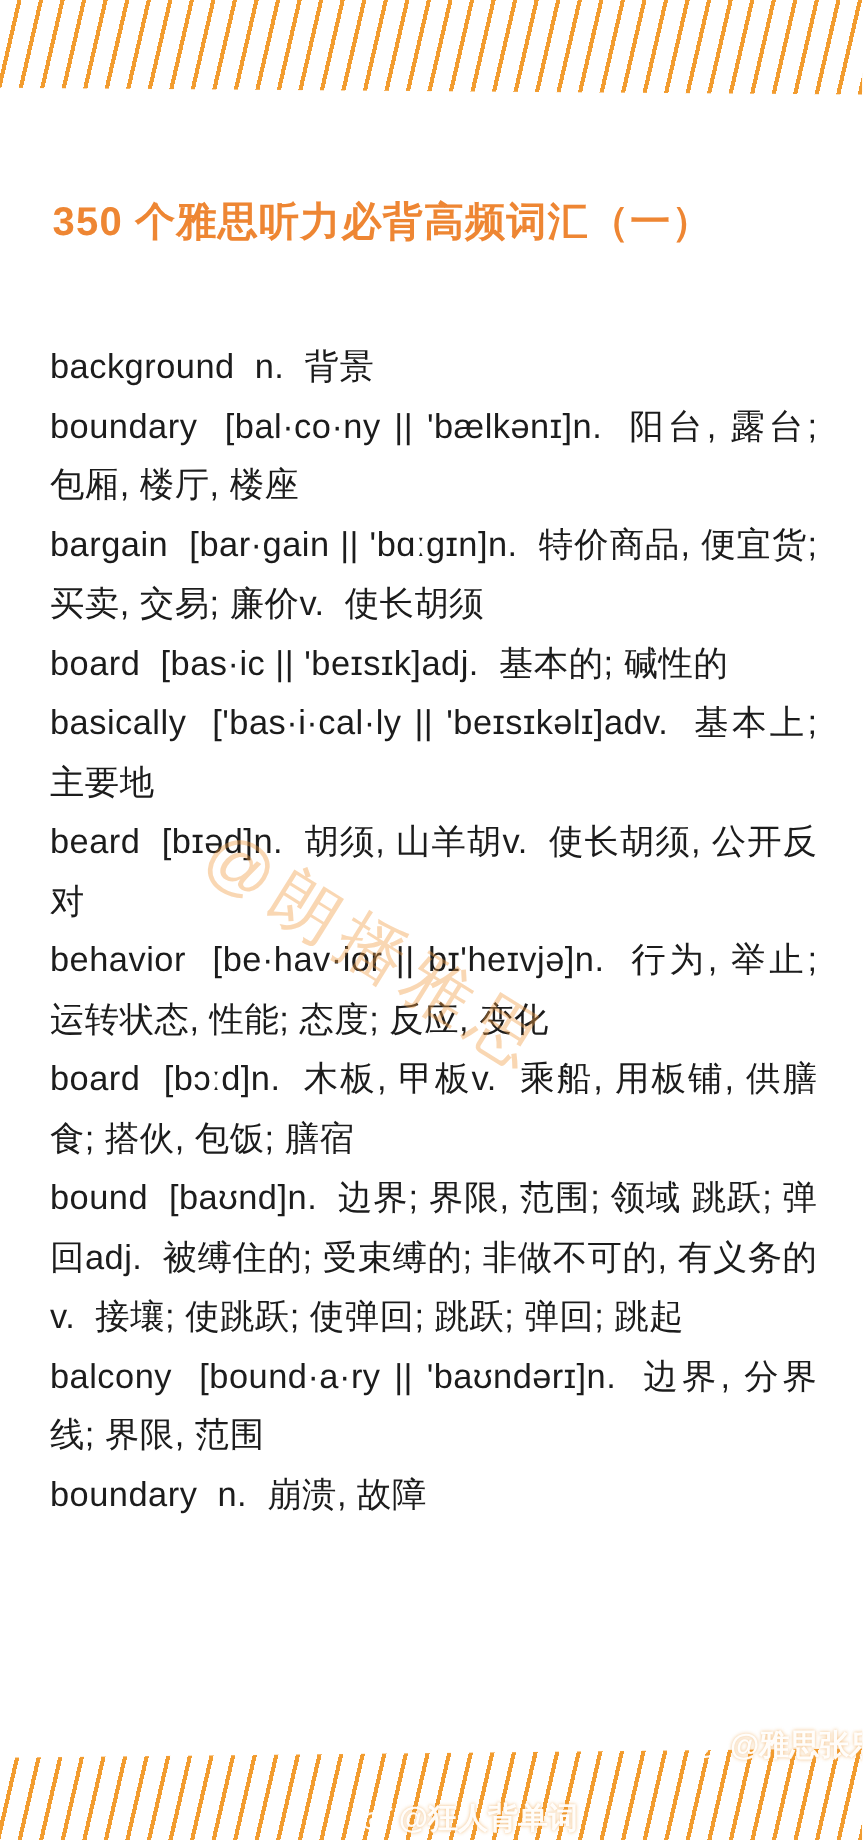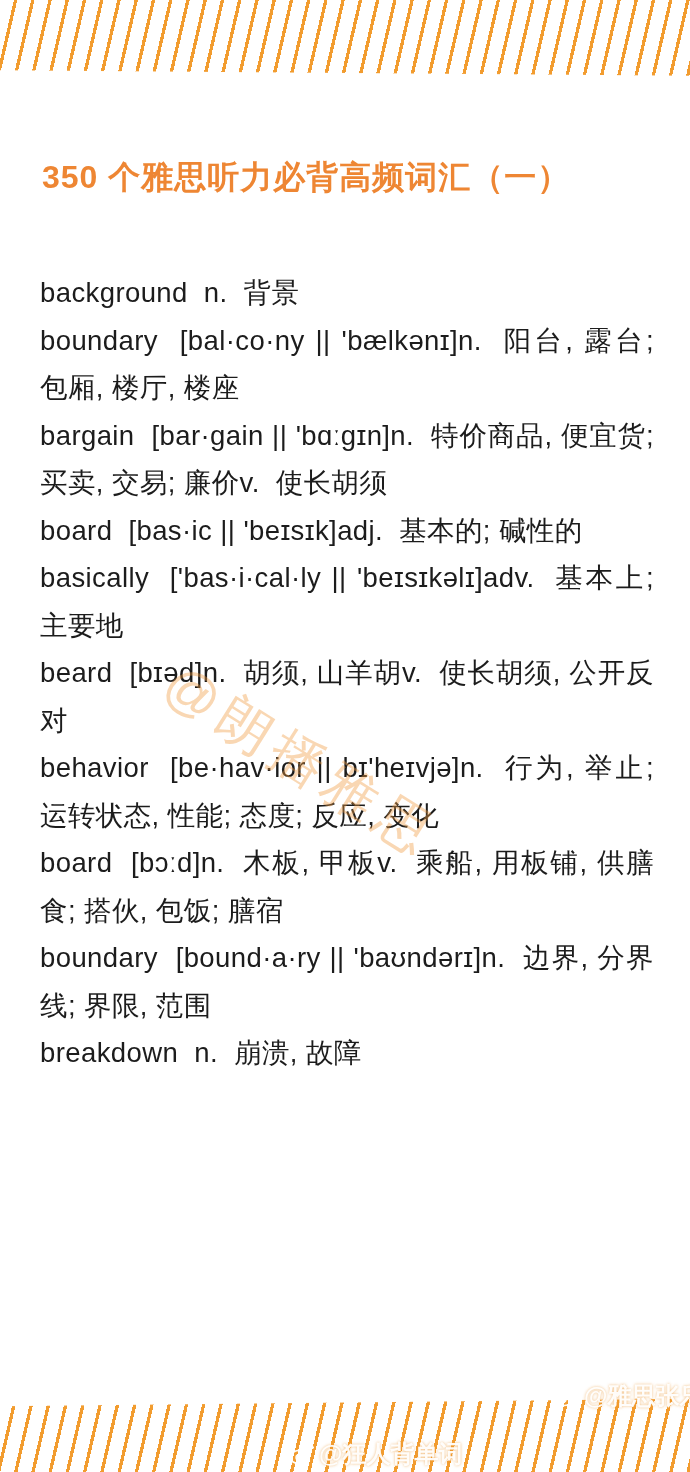--- a/index.html
+++ b/index.html
@@ -97,22 +97,23 @@
 
   <div class="word-list">
       <p class="entry">background  n.  背景</p>
       <p class="entry">boundary  [bal·co·ny || 'bælkənɪ]n.  阳台, 露台; 包厢, 楼厅, 楼座</p>
       <p class="entry">bargain  [bar·gain || 'bɑːgɪn]n.  特价商品, 便宜货; 买卖, 交易; 廉价v.  使长胡须</p>
       <p class="entry">board  [bas·ic || 'beɪsɪk]adj.  基本的; 碱性的</p>
       <p class="entry">basically  ['bas·i·cal·ly || 'beɪsɪkəlɪ]adv.  基本上; 主要地</p>
       <p class="entry">beard  [bɪəd]n.  胡须, 山羊胡v.  使长胡须, 公开反对</p>
       <p class="entry">behavior  [be·hav·ior || bɪ'heɪvjə]n.  行为, 举止; 运转状态, 性能; 态度; 反应, 变化</p>
       <p class="entry">board  [bɔːd]n.  木板, 甲板v.  乘船, 用板铺, 供膳食; 搭伙, 包饭; 膳宿</p>
-      <p class="entry">boundary  [bound·a·ry || 'baʊndərɪ]n.  边界, 分界线; 界限, 范围</p>
-      <p class="entry">breakdown  n.  崩溃, 故障</p>
+      <p class="entry">bound  [baʊnd]n.  边界; 界限, 范围; 领域 跳跃; 弹回adj.  被缚住的; 受束缚的; 非做不可的, 有义务的v.  接壤; 使跳跃; 使弹回; 跳跃; 弹回; 跳起</p>
+      <p class="entry">balcony  [bound·a·ry || 'baʊndərɪ]n.  边界, 分界线; 界限, 范围</p>
+      <p class="entry">boundary  n.  崩溃, 故障</p>
     </div>
 
   <div class="wm-center">@朗播雅思</div>
 
   <div class="stripes bottom"></div>
 
   <div class="wm wm-left">
     <span class="weibo">
       <svg viewBox="0 0 24 24" fill="none" stroke="rgba(255,255,255,0.95)" stroke-width="1.5" stroke-linecap="round">
         <path d="M10.8 8.2c-4.4.4-8 3.1-8 6.1 0 3.4 3.5 5.7 8.1 5.7 4.8 0 8.4-2.5 8.4-6 0-3-3.2-6.2-8.5-5.8z"></path>

